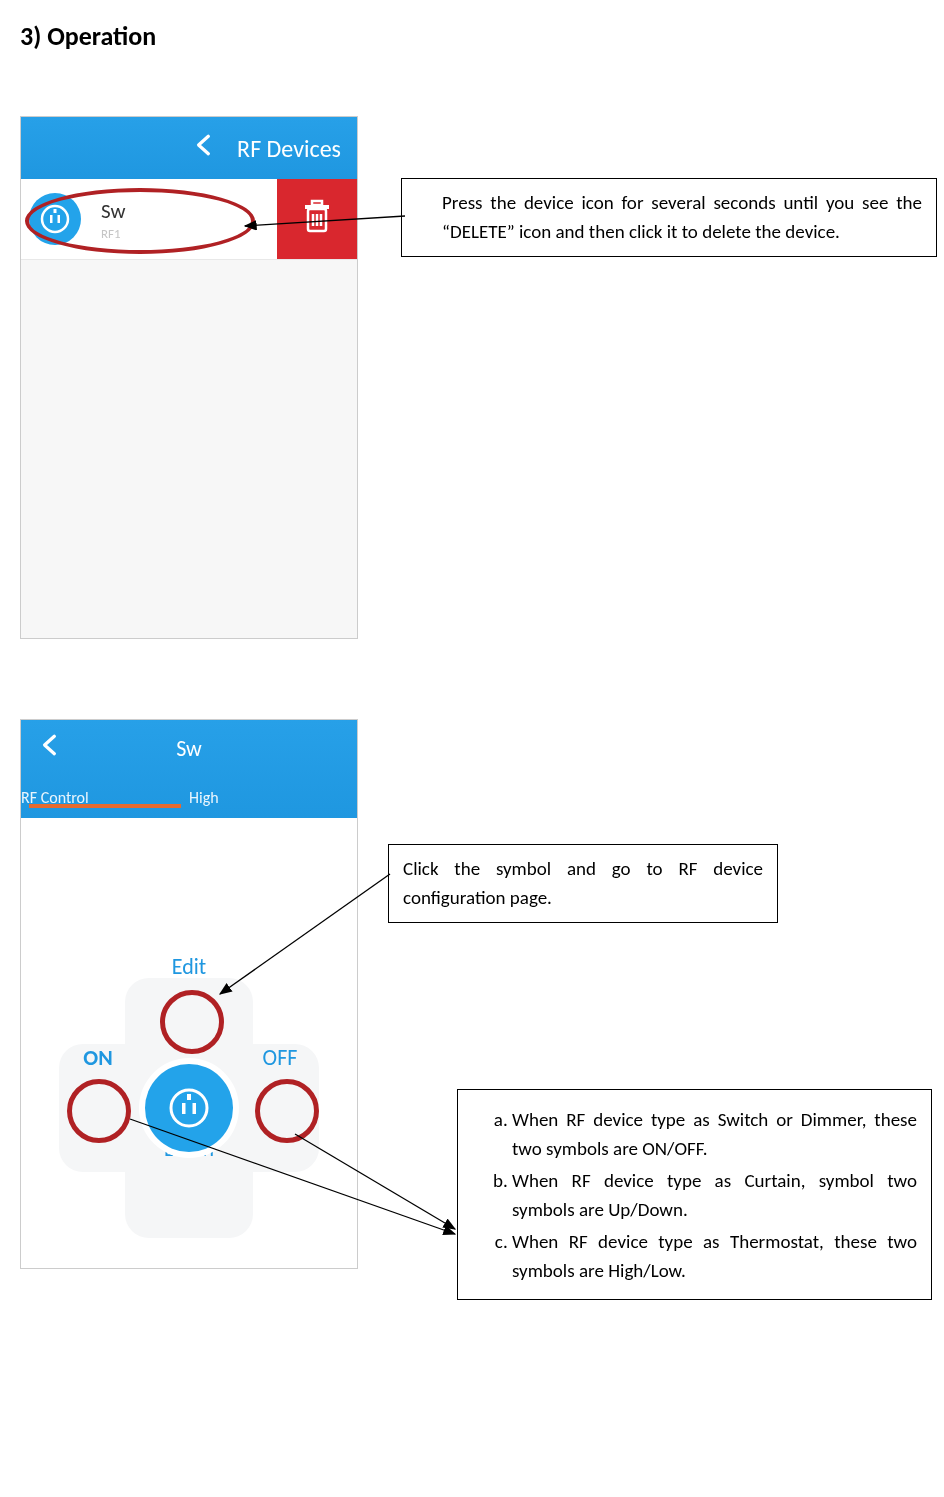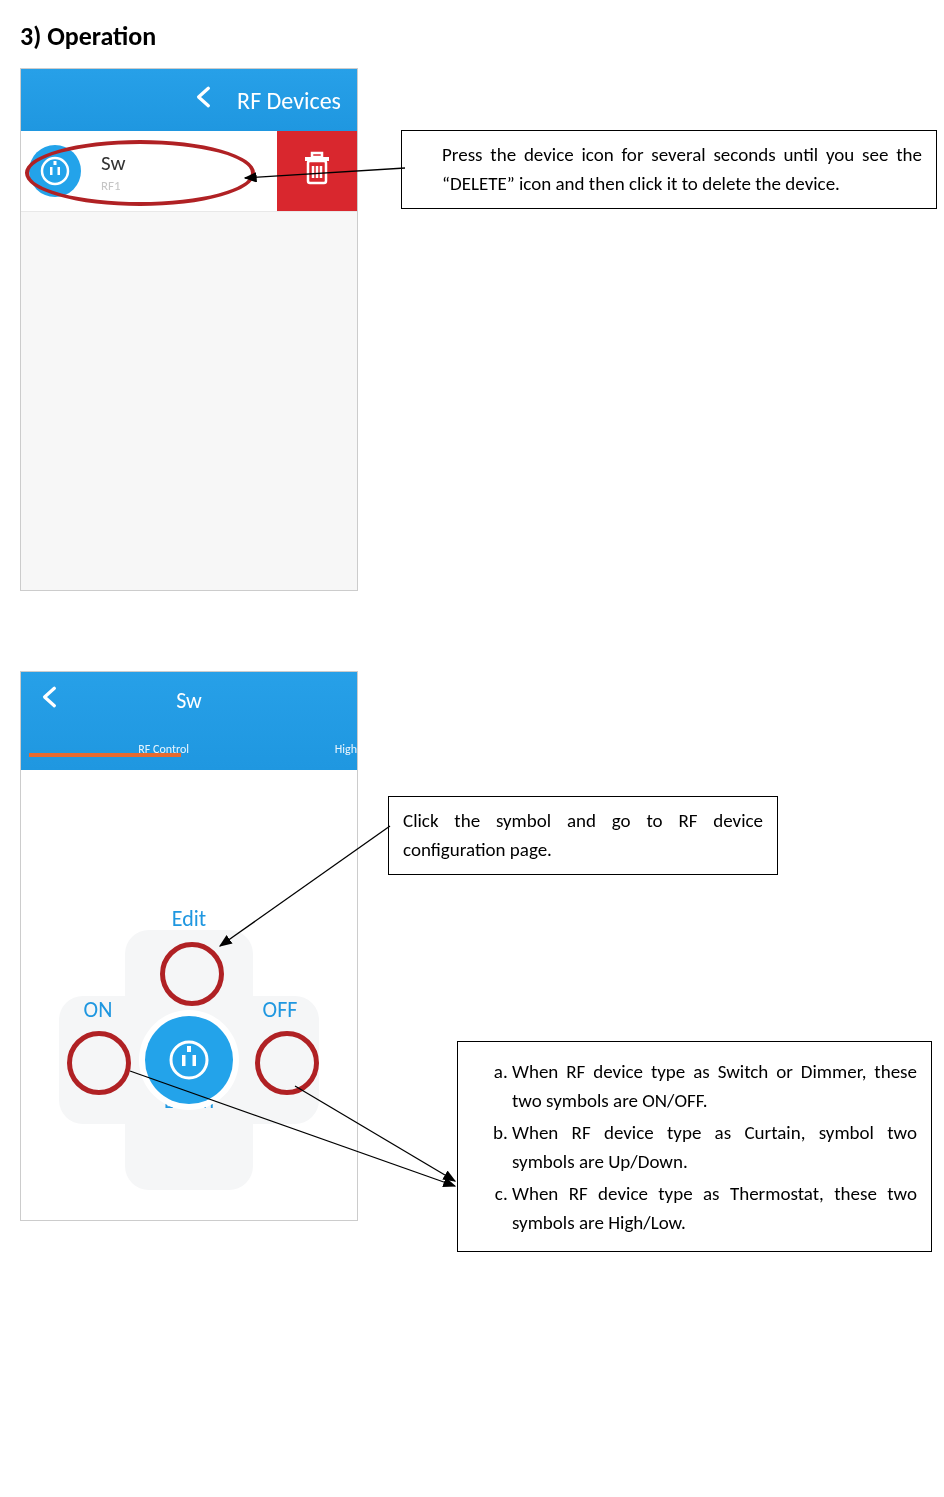--- a/index.html
+++ b/index.html
@@ -7,21 +7,21 @@
     padding: 20px 20px 40px 20px;
     font-family: Calibri, Arial, sans-serif;
     background: #fff;
     width: 944px;
     box-sizing: border-box;
     position: relative;
   }
   .heading {
     font-size: 26px;
     font-weight: bold;
-    margin: 0 0 16px 0;
+    margin: 0 0 64px 0;
   }
   .phone {
     width: 336px;
     border: 1px solid #ccc;
     background: #fff;
     position: relative;
     margin-bottom: 80px;
   }
   .phone-header1 {
     height: 62px;
@@ -128,23 +128,23 @@
     right: 0;
     text-align: center;
   }
   .tabs {
     display: flex;
     height: 42px;
     align-items: center;
   }
   .tab {
     flex: 1;
-    text-align: right;
+    text-align: left;
     color: #e9f5fd;
-    font-size: 12px;
+    font-size: 16px;
     position: relative;
   }
   .tab.active::after {
     content: "";
     position: absolute;
     bottom: -1px;
     left: 8px;
     right: 8px;
     height: 4px;
     background: #e76a2f;
@@ -167,21 +167,21 @@
     width: 128px;
     height: 128px;
     background: #f5f6f7;
     display: flex;
     align-items: flex-start;
     justify-content: center;
     border-radius: 24px;
   }
   .quad.top { top: 0; left: 66px; }
   .quad.bottom { bottom: 0; left: 66px; }
-  .quad.left { left: 0; top: 66px; }
+  .quad.left { left: 0; top: 66px; font-weight: bold; }
   .quad.right { right: 0; top: 66px; }
   .quad span {
     font-size: 22px;
     color: #1f97e0;
   }
   .quad.top span { transform: translateY(-25px); }
   .quad.bottom span { transform: translateY(25px); }
   .quad.left span { transform: translateX(-25px); }
   .quad.right span { transform: translateX(25px); }
   .center-circle {

